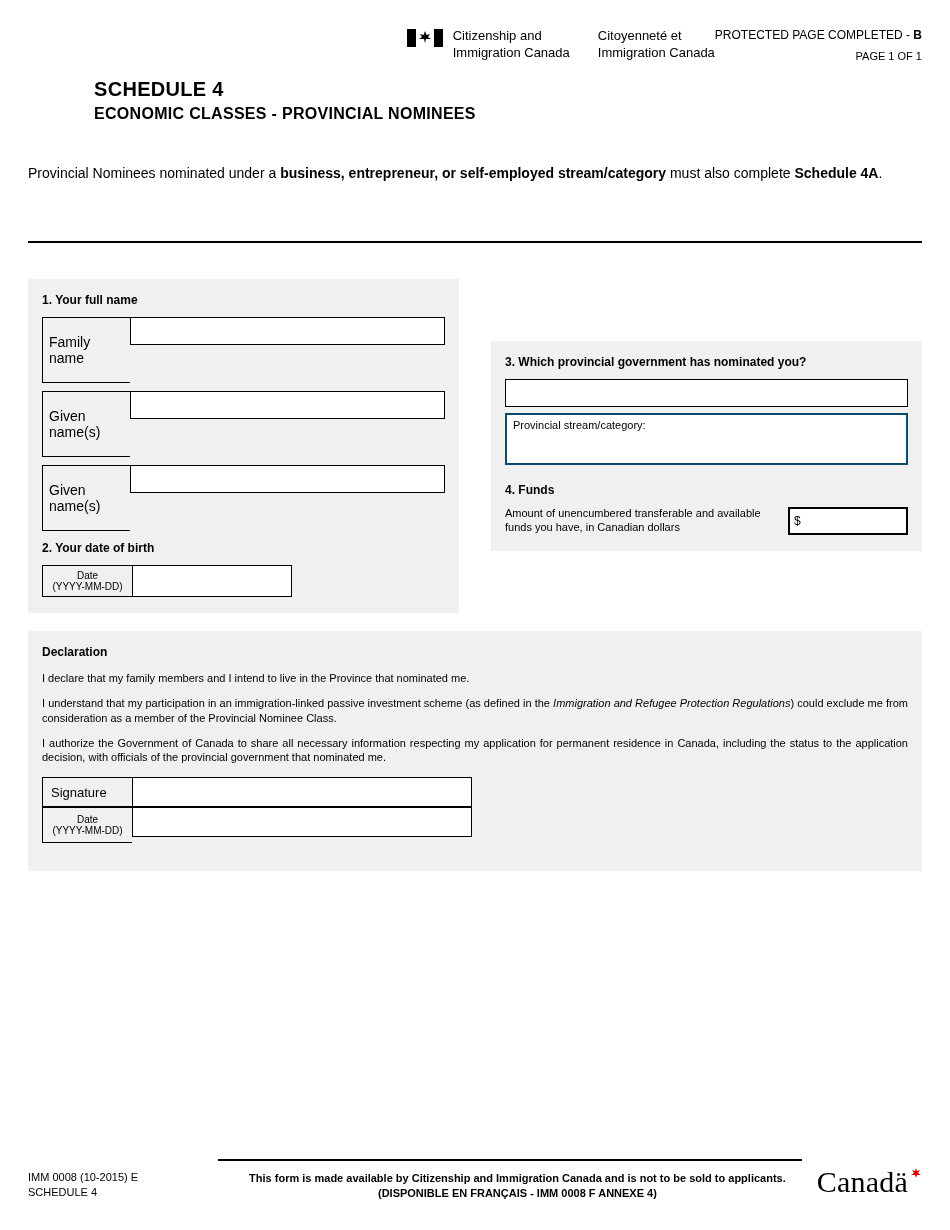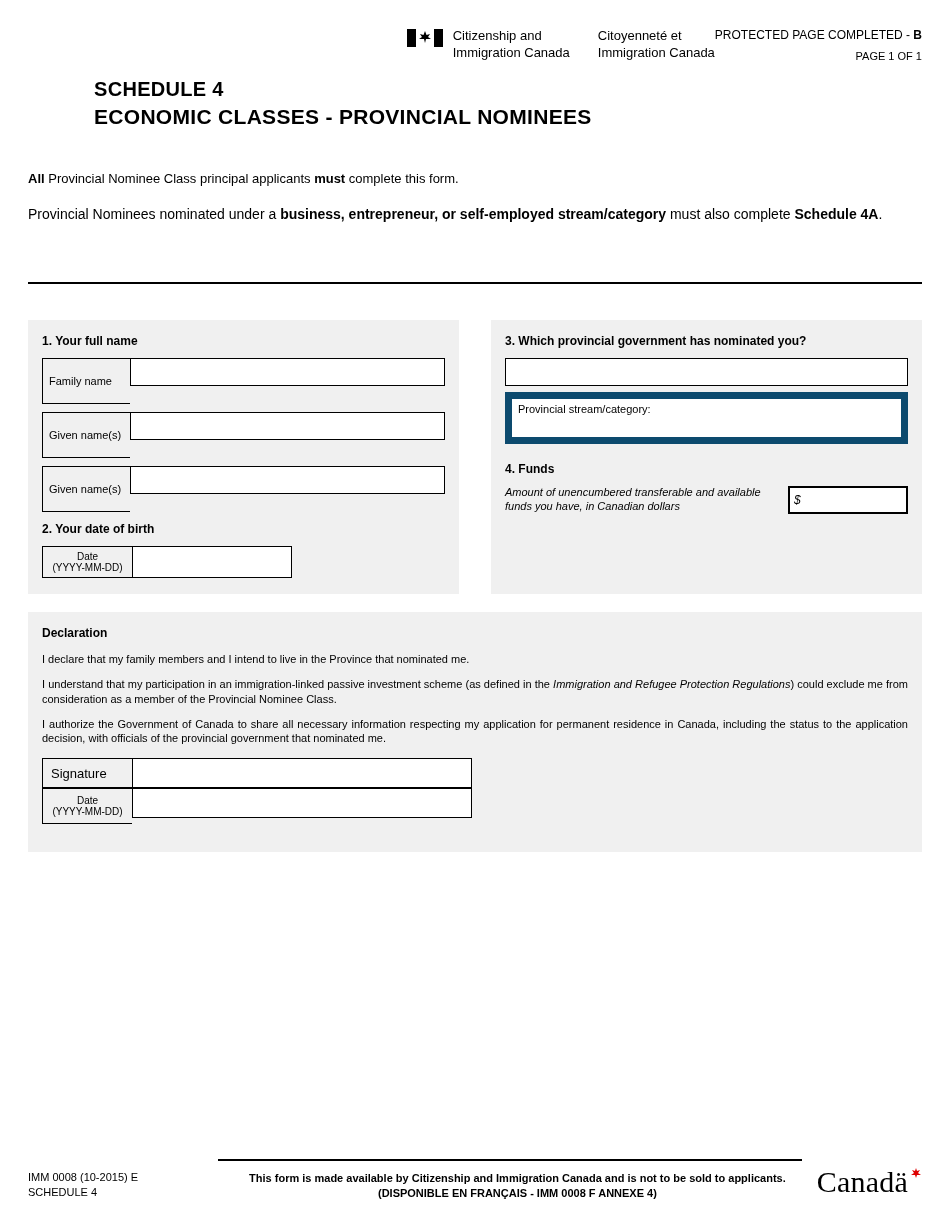--- a/index.html
+++ b/index.html
@@ -15,39 +15,39 @@
   .page { padding: 28px 28px 0 28px; }
   .header { display: flex; justify-content: flex-end; align-items: flex-start; }
   .header-left { display: flex; align-items: flex-start; gap: 10px; }
   .flag-box { width: 36px; height: 20px; display: flex; align-items: center; justify-content: center; }
   .titles { display: flex; gap: 28px; font-size: 13px; line-height: 1.3; }
   .titles .col { display: flex; flex-direction: column; }
   .header-right { text-align: right; font-size: 12px; }
   .header-right .protected { font-weight: normal; }
   .header-right .pagen { margin-top: 8px; font-size: 11px; }
   .main-title { margin: 16px 0 4px 66px; font-size: 20px; font-weight: bold; letter-spacing: 0.3px; }
-  .sub-title { margin: 0 0 42px 66px; font-size: 21px; font-weight: bold; letter-spacing: 0.3px; }
+  .sub-title { margin: 0 0 42px 66px; font-size: 16px; font-weight: bold; letter-spacing: 0.3px; }
   .intro { font-size: 13px; margin-bottom: 20px; }
   .intro2 { font-size: 14px; margin-bottom: 60px; }
   .hr { border: none; border-top: 2px solid #000; margin: 0 0 36px 0; }
-  .form-area { display: flex; gap: 32px; }
+  .form-area { display: flex; gap: 32px; align-items: center; }
   .panel { background: #f0f0f0; padding: 14px 14px 16px 14px; }
   .panel.left { flex: 1; }
   .panel.right { flex: 1; }
   .q-label { font-size: 12px; font-weight: bold; margin-bottom: 10px; }
   .field-row { display: flex; align-items: stretch; margin-bottom: 8px; }
-  .field-label { font-size: 11px; background: #f0f0f0; padding: 16px 6px; border: 1px solid #000; border-right: none; width: 88px; display:flex; align-items:center; }
+  .field-label { font-size: 14px; background: #f0f0f0; padding: 16px 6px; border: 1px solid #000; border-right: none; width: 88px; display:flex; align-items:center; }
   .field-input { flex: 1; border: 1px solid #000; background: #fff; height: 28px; padding: 4px 6px; font-size: 12px; }
   .dob-row { display: flex; }
   .dob-label { width: 90px; border: 1px solid #000; border-right: none; font-size: 10px; text-align: center; padding: 4px 2px; line-height: 1.1; background:#f0f0f0;}
   .dob-input { width: 160px; border: 1px solid #000; background: #fff; height: 32px; }
   .right .block1 { margin-bottom: 16px; }
   .right .gov-input { width: 100%; border: 1px solid #000; background: #fff; height: 28px; margin-bottom: 6px; }
-  .right .stream-box { width: 100%; border: 7px solid #0c4a6e; background: #fff; height: 52px; padding: 4px 6px; font-size: 11px; }
-  .funds-row { display: flex; align-items: center; gap: 10px; margin-top: 6px; font-style: italic; }
+  .right .stream-box { width: 100%; border: 2px solid #0c4a6e; background: #fff; height: 52px; padding: 4px 6px; font-size: 11px; }
+  .funds-row { display: flex; align-items: center; gap: 10px; margin-top: 6px; }
   .funds-text { font-size: 11px; flex: 1; line-height: 1.25; }
   .funds-input { width: 120px; height: 28px; border: 2px solid #000; background: #fff; padding: 2px 4px; font-size: 12px; display:flex; align-items:center; }
   .declaration { background: #f0f0f0; margin-top: 18px; padding: 14px 14px 28px 14px; }
   .declaration .d-title { font-weight: bold; font-size: 12px; margin-bottom: 12px; }
   .declaration p { font-size: 11px; margin-bottom: 10px; text-align: justify; line-height: 1.35; }
   .sig-row { display:flex; align-items:stretch; margin-top: 12px; }
   .sig-label { width: 90px; border:1px solid #000; border-right:none; font-size:13px; display:flex; align-items:center; justify-content:flex-start; padding:6px 8px; background:#f0f0f0;}
   .sig-label.center { justify-content:center; text-align:center; flex-direction:column; line-height:1.1; font-size:10px;}
   .sig-input { width: 340px; border:1px solid #000; background:#fff; height:30px;}
   .footer { position: absolute; bottom: 20px; left: 0; right: 0; padding: 11px 28px; }
@@ -89,23 +89,20 @@
       <div class="protected">
         <span>PROTECTED PAGE COMPLETED - </span><b>B</b>
       </div>
       <div class="pagen">PAGE 1 OF 1</div>
     </div>
   </div>
 
   <div class="main-title">SCHEDULE 4</div>
   <div class="sub-title">ECONOMIC CLASSES - PROVINCIAL NOMINEES</div>
 
-  <p class="intro">
-    <b>All</b><span> Provincial Nominee Class principal applicants </span><b>must</b><span> complete this form.</span>
-  </p>
   <p class="intro2">
     <span>Provincial Nominees nominated under a </span><b>business, entrepreneur, or self-employed stream/category</b><span> must also complete </span><b>Schedule 4A</b><span>.</span>
   </p>
 
   <hr class="hr">
 
   <div class="form-area">
     <div class="panel left">
       <div class="q-label">1. Your full name</div>
       <div class="field-row">

